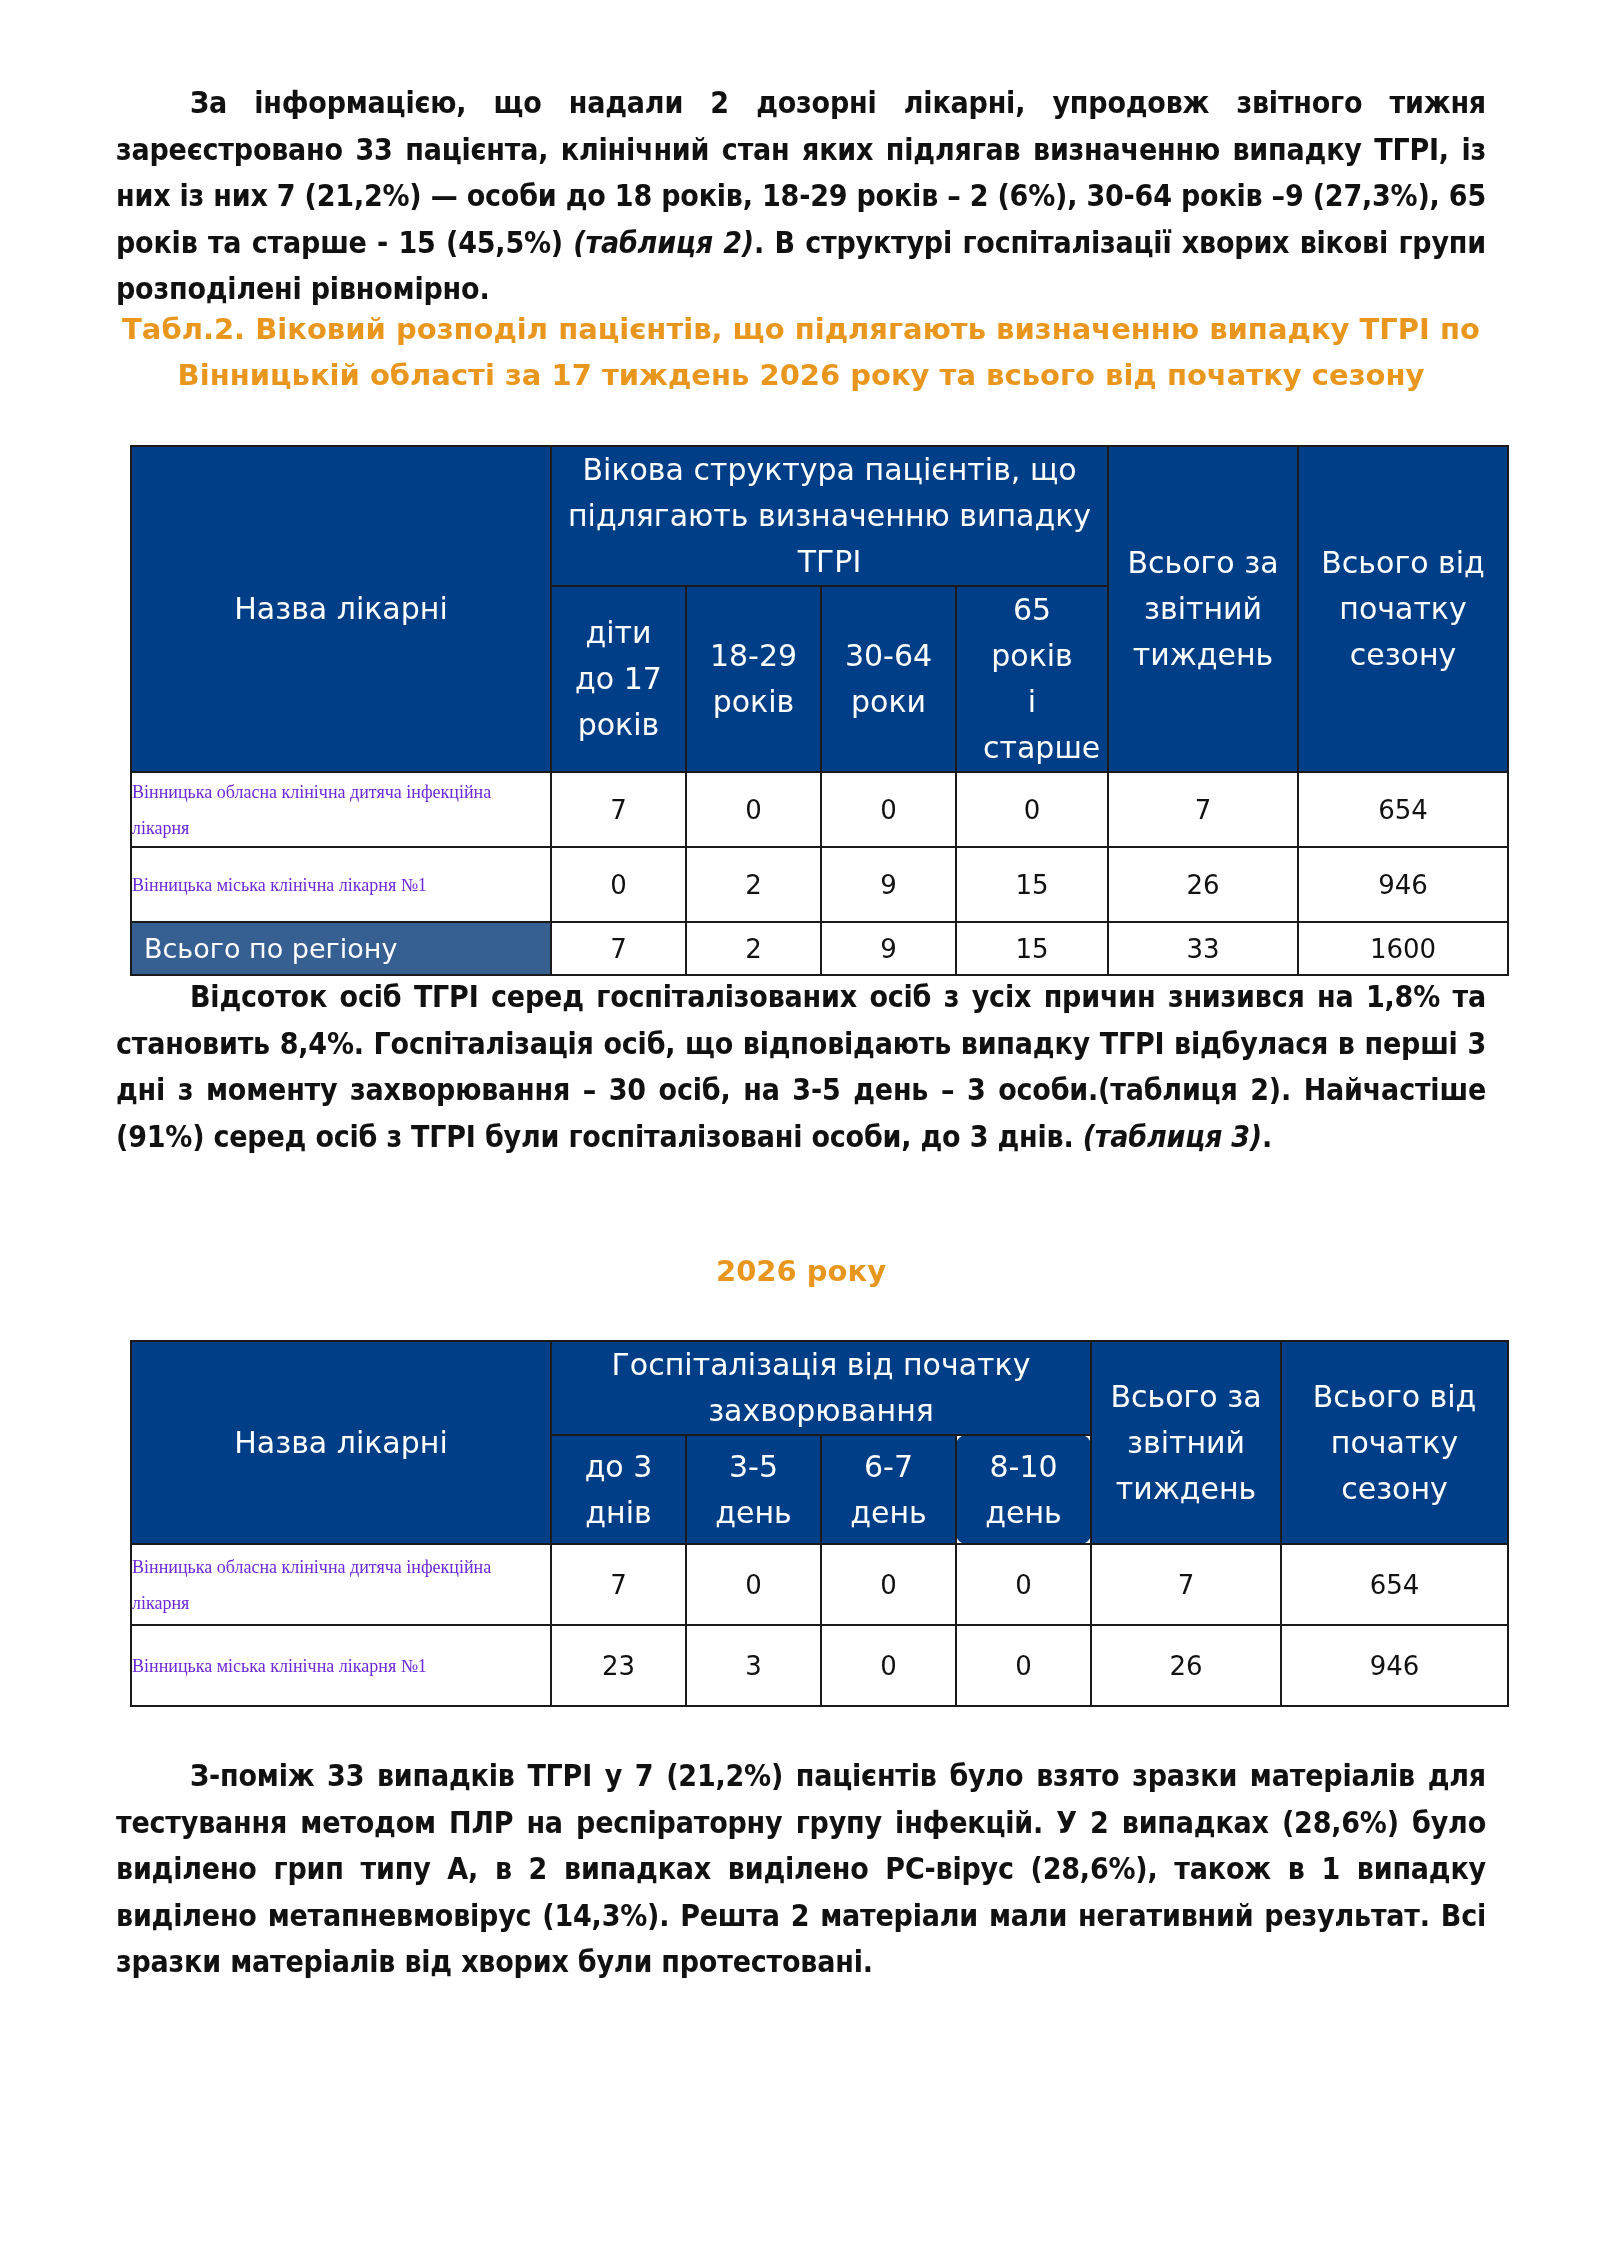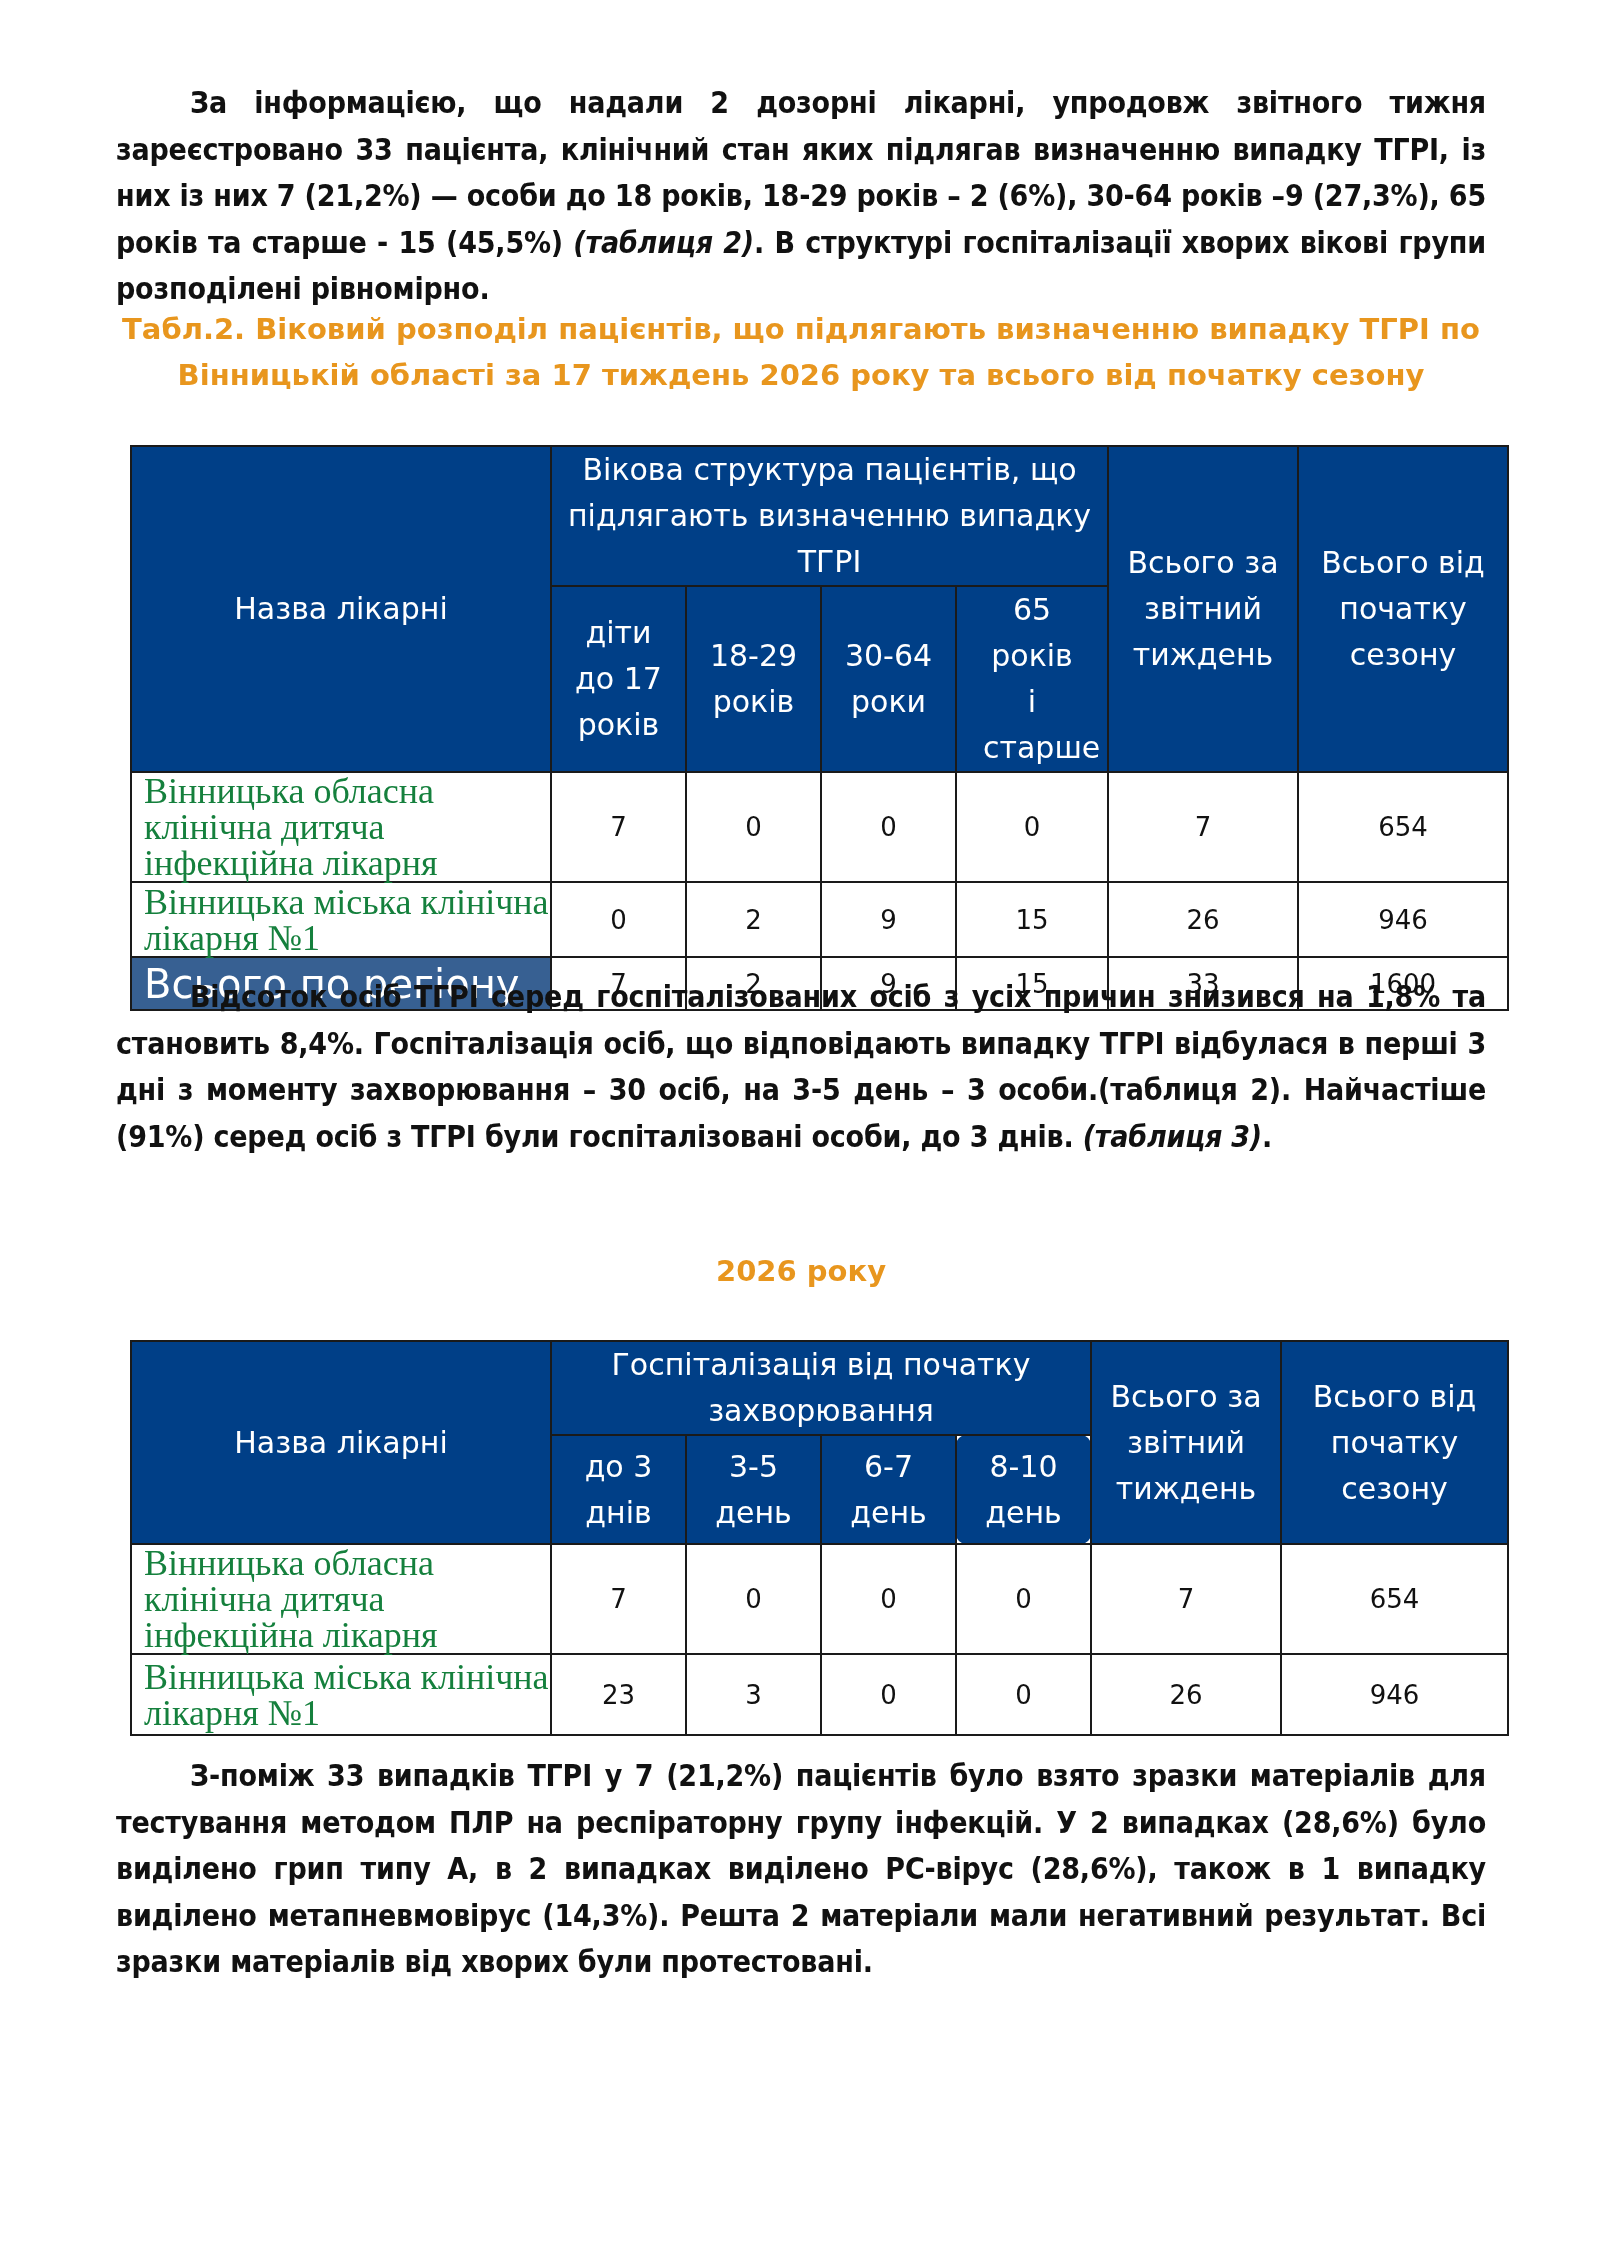--- a/index.html
+++ b/index.html
@@ -10,24 +10,24 @@
           font-stretch: condensed; transform-origin: 0 0; font-weight: bold; }
   .para p { margin: 0; text-indent: 74px; }
   .para i { font-style: italic; }
   .caption { position: absolute; left: 116px; width: 1370px; text-align: center; color: #e8961e;
              font-weight: bold; font-size: 29px; line-height: 46px; font-family: "DejaVu Sans", sans-serif; }
   table.t { position: absolute; left: 130px; width: 1377px; border-collapse: collapse; table-layout: fixed; }
   table.t td, table.t th { border: 2px solid #1a1a1a; padding: 0; text-align: center; vertical-align: middle; }
   table.t th { background: #003f87; color: #ffffff; font-weight: normal; font-size: 30px; line-height: 46px;
                font-family: "DejaVu Sans", sans-serif; margin-left: 12px; }
   table.t td.num { font-size: 26px; font-family: "DejaVu Sans", sans-serif; color: #111; }
-  table.t td.name { text-align: left; padding-left: 12px; font-family: "Liberation Serif", "DejaVu Serif", serif;
-                    font-size: 36px; line-height: 36px; color: #15803d; }
+  table.t td.name { text-align: left; font-family: "Liberation Serif", "DejaVu Serif", serif;
+                    font-size: 18px; line-height: 36px; color: #6d28d9; }
   table.t td.total-label { background: #376092; color: #fff; text-align: left; padding-left: 12px;
-                           font-size: 40px; font-family: "DejaVu Sans", sans-serif; }
+                           font-size: 27px; font-family: "DejaVu Sans", sans-serif; }
 </style>
 </head>
 <body>
 
 <div class="para" style="top:80px;">
   <p><span>За інформацією, що надали 2 дозорні лікарні, упродовж звітного тижня зареєстровано 33 пацієнта, клінічний стан яких підлягав визначенню випадку ТГРІ, із них із них 7 (21,2%) — особи до 18 років, 18-29 років – 2 (6%), 30-64 років –9 (27,3%), 65 років та старше - 15 (45,5%) </span><i>(таблиця 2)</i><span>. В структурі госпіталізації хворих вікові групи розподілені рівномірно.</span></p>
 </div>
 
 <div class="caption" style="top:306px;">
   <div>Табл.2. Віковий розподіл пацієнтів, що підлягають визначенню випадку ТГРІ по</div>

